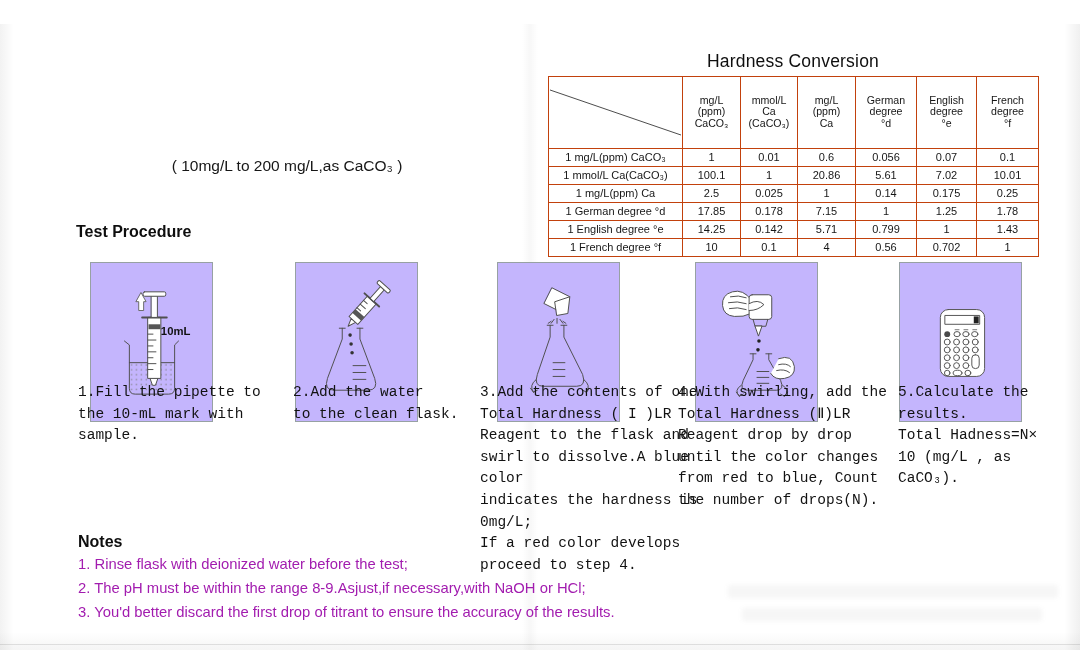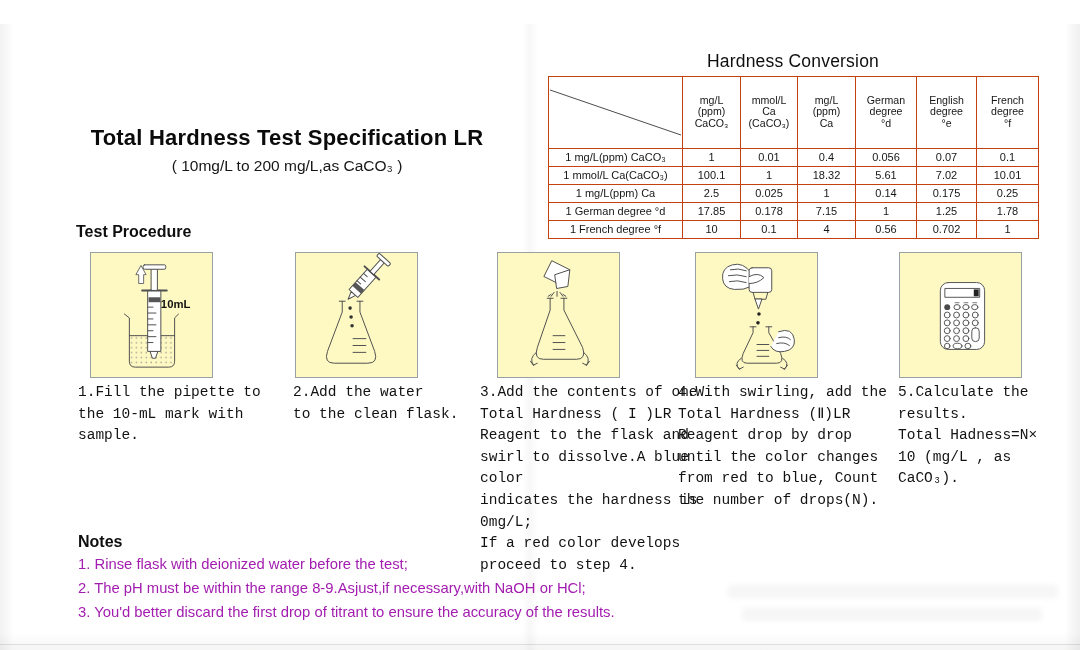--- a/index.html
+++ b/index.html
@@ -40,22 +40,22 @@
 
   .main-title { position:absolute; left:72px; top:101px; width:430px; text-align:center;
     font-size:22px; font-weight:bold; color:#0b0b0b; letter-spacing:0.2px; }
   .subtitle { position:absolute; left:72px; top:133px; width:430px; text-align:center;
     font-size:15.5px; color:#161616; }
 
   .sec-heading { position:absolute; font-size:16px; font-weight:bold; color:#0e0e0e; }
   #proc-heading { left:76px; top:199px; }
   #notes-heading { left:78px; top:509px; }
 
-  .figure { position:absolute; top:228px; width:123px; height:126px;
-    border:1px solid #97a1a3; background:#fef9c3; }
+  .figure { position:absolute; top:238px; width:123px; height:160px;
+    border:1px solid #97a1a3; background:#c4b5fd; }
   .figure svg { display:block; width:100%; height:100%; }
   .figure text { font-family:"Liberation Sans","DejaVu Sans",sans-serif; }
   #fig-1 { left:90px; } #fig-2 { left:295px; } #fig-3 { left:497px; }
   #fig-4 { left:695px; } #fig-5 { left:899px; }
 
   .caption { position:absolute; top:358px; font-size:14.5px; line-height:21.6px;
     white-space:pre-line; color:#121212;font-family:Liberation Mono, monospace; }
   #cap-1 { left:78px;  width:215px; }
   #cap-2 { left:293px; width:180px; }
   #cap-3 { left:480px; width:228px; }
@@ -115,30 +115,30 @@
         <th>French
 degree
 °f</th>
       </tr>
     </thead>
     <tbody>
       <tr>
         <th>1 mg/L(ppm) CaCO₃</th>
         <td>1</td>
         <td>0.01</td>
-        <td>0.4</td>
+        <td>0.6</td>
         <td>0.056</td>
         <td>0.07</td>
         <td>0.1</td>
       </tr>
       <tr>
         <th>1 mmol/L Ca(CaCO₃)</th>
         <td>100.1</td>
         <td>1</td>
-        <td>18.32</td>
+        <td>20.86</td>
         <td>5.61</td>
         <td>7.02</td>
         <td>10.01</td>
       </tr>
       <tr>
         <th>1 mg/L(ppm) Ca</th>
         <td>2.5</td>
         <td>0.025</td>
         <td>1</td>
         <td>0.14</td>
@@ -146,34 +146,42 @@
         <td>0.25</td>
       </tr>
       <tr>
         <th>1 German degree °d</th>
         <td>17.85</td>
         <td>0.178</td>
         <td>7.15</td>
         <td>1</td>
         <td>1.25</td>
         <td>1.78</td>
+      </tr>
+      <tr>
+        <th>1 English degree °e</th>
+        <td>14.25</td>
+        <td>0.142</td>
+        <td>5.71</td>
+        <td>0.799</td>
+        <td>1</td>
+        <td>1.43</td>
       </tr>
       <tr>
         <th>1 French degree °f</th>
         <td>10</td>
         <td>0.1</td>
         <td>4</td>
         <td>0.56</td>
         <td>0.702</td>
         <td>1</td>
       </tr>
     </tbody>
   </table>
 
-  <div class="main-title">Total Hardness Test Specification LR</div>
   <div class="subtitle">( 10mg/L to 200 mg/L,as CaCO₃ )</div>
   <div class="sec-heading" id="proc-heading">Test Procedure</div>
 
   <div class="figure" id="fig-1">
     <svg viewBox="0 0 123 126" fill="none" stroke="#4f4f4f" stroke-width="1" stroke-linecap="round" stroke-linejoin="round">
       <defs>
         <pattern id="dotpat" width="5" height="5" patternUnits="userSpaceOnUse">
           <circle cx="1.2" cy="1.2" r="0.7" fill="#7a7a7a" stroke="none"></circle>
         </pattern>
       </defs>

